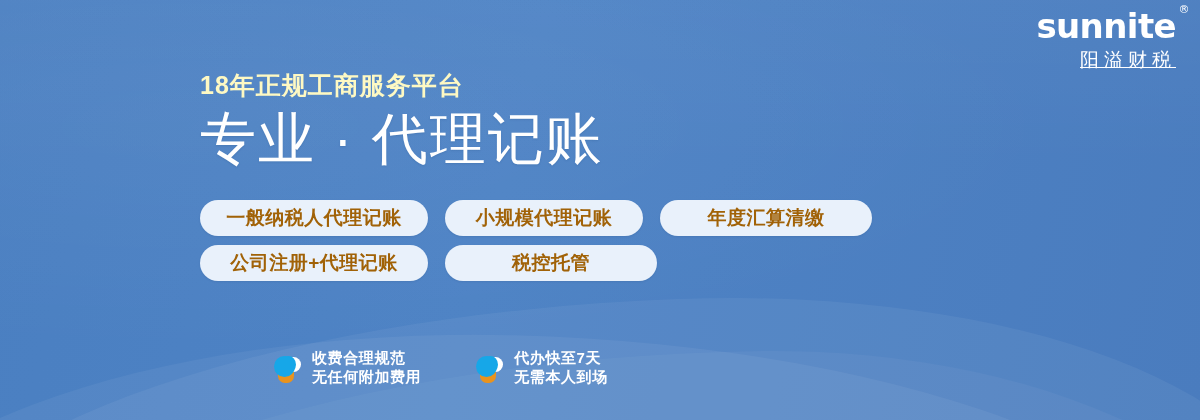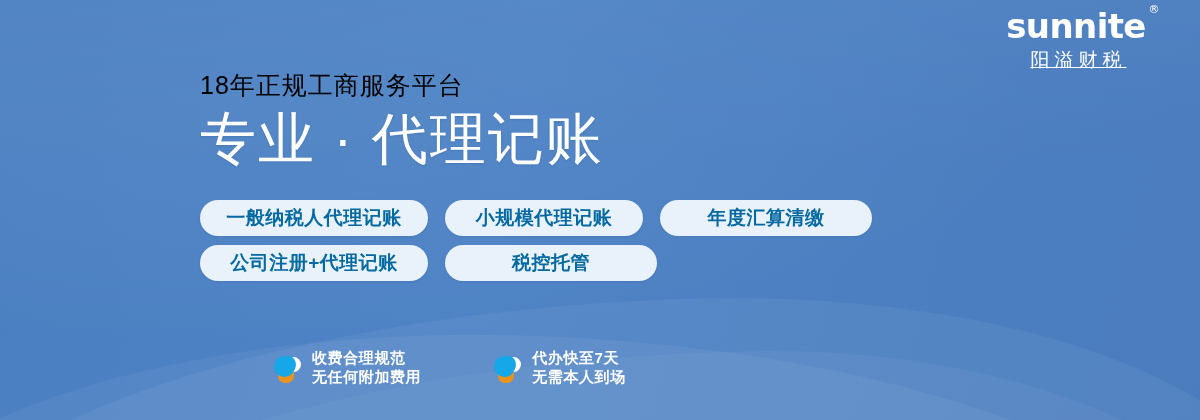--- a/index.html
+++ b/index.html
@@ -60,21 +60,21 @@
     left: 0; top: 0; right: 0;
     height: 40%;
     background: linear-gradient(180deg, rgba(255,255,255,0.03) 0%, rgba(255,255,255,0) 100%);
   }
 
   
   .logo-block {
     position: absolute;
     right: 24px;
     top: 6px;
-    text-align: center;
+    text-align: right;
     width: 200px;
   }
   .logo-word {
     position: relative;
     display: inline-block;
     color: #ffffff;
     font-size: 34px;
     line-height: 40px;
     letter-spacing: -0.6px;
     font-weight: 600;
@@ -101,24 +101,24 @@
   }
 
   
   .copy {
     position: absolute;
     left: 200px;
     top: 70px;
     width: 760px;
   }
   .eyebrow {
-    color: #000000;
+    color: #fef9c3;
     font-size: 25px;
     line-height: 30px;
-    font-weight: 400;
+    font-weight: 700;
     letter-spacing: 1px;
     margin: 0;
     white-space: nowrap;
   }
   .headline {
     color: #ffffff;
     font-size: 56px;
     line-height: 64px;
     font-weight: 400;
     letter-spacing: 2px;
@@ -133,21 +133,21 @@
     left: 200px;
     top: 200px;
   }
   .pill-row {
     display: flex;
     gap: 17px;
     margin-bottom: 9px;
   }
   .pill {
     background: #e9f1fb;
-    color: #0369a1;
+    color: #a16207;
     border-radius: 999px;
     height: 36px;
     display: flex;
     align-items: center;
     justify-content: center;
     font-size: 19px;
     font-weight: 600;
     letter-spacing: 0.5px;
     white-space: nowrap;
     box-shadow: 0 1px 2px rgba(20,50,90,0.10);
@@ -155,21 +155,21 @@
   .pill.w1 { width: 228px; }
   .pill.w2 { width: 198px; }
   .pill.w3 { width: 212px; }
 
   
   .features {
     position: absolute;
     left: 274px;
     top: 348px;
     display: flex;
-    gap: 73px;
+    gap: 55px;
   }
   .feature {
     display: flex;
     align-items: center;
     gap: 11px;
   }
   .feature-icon {
     position: relative;
     width: 27px;
     height: 31px;

